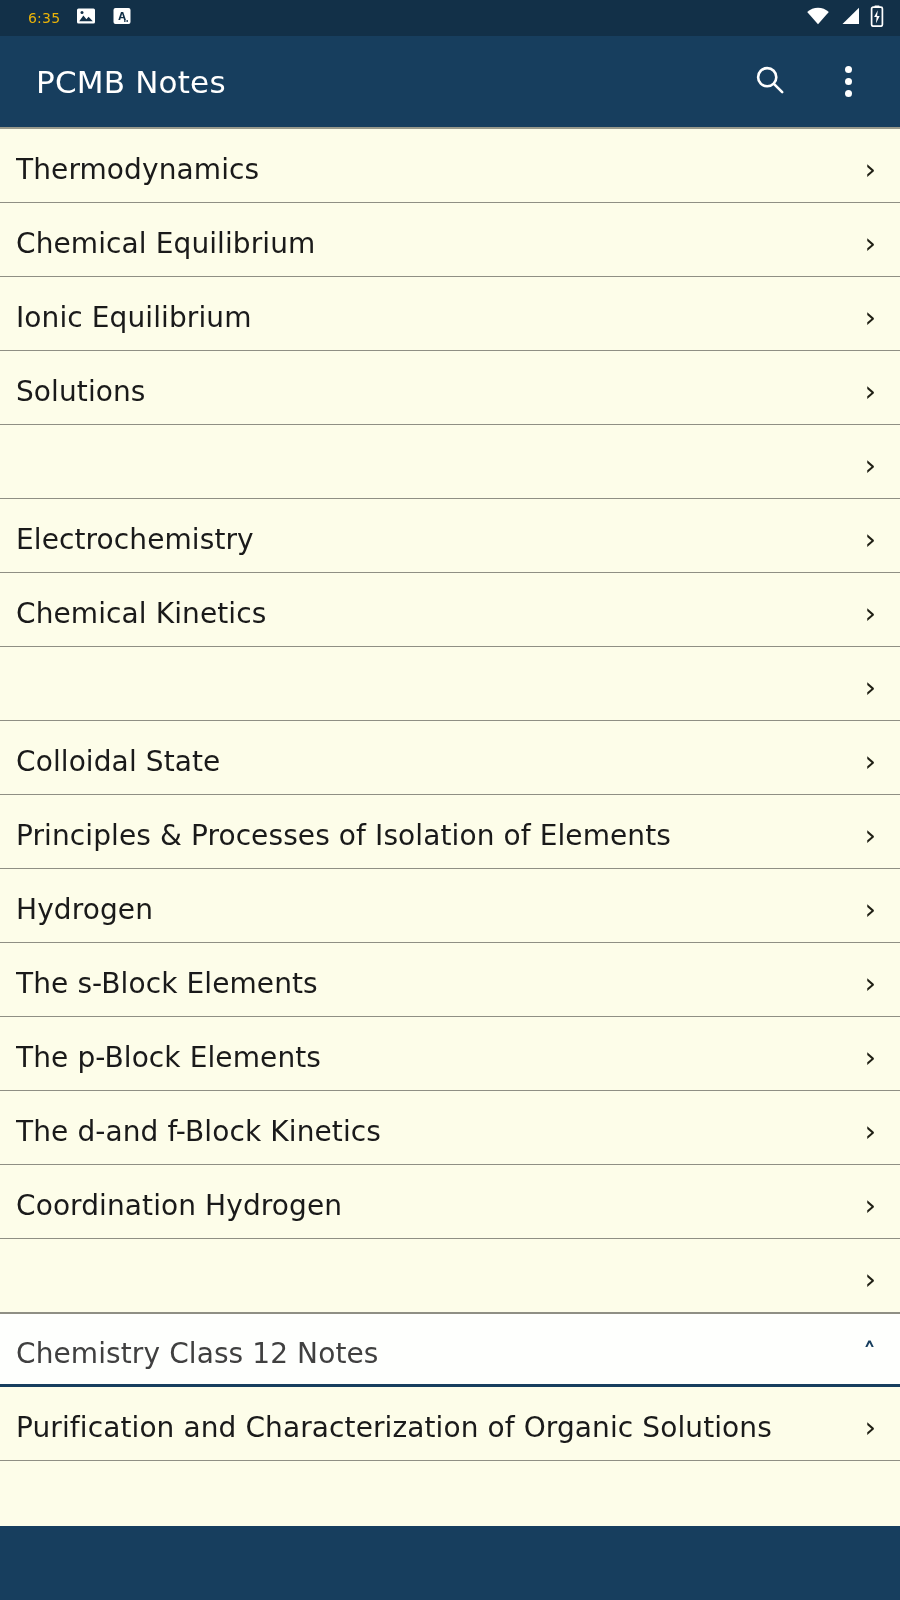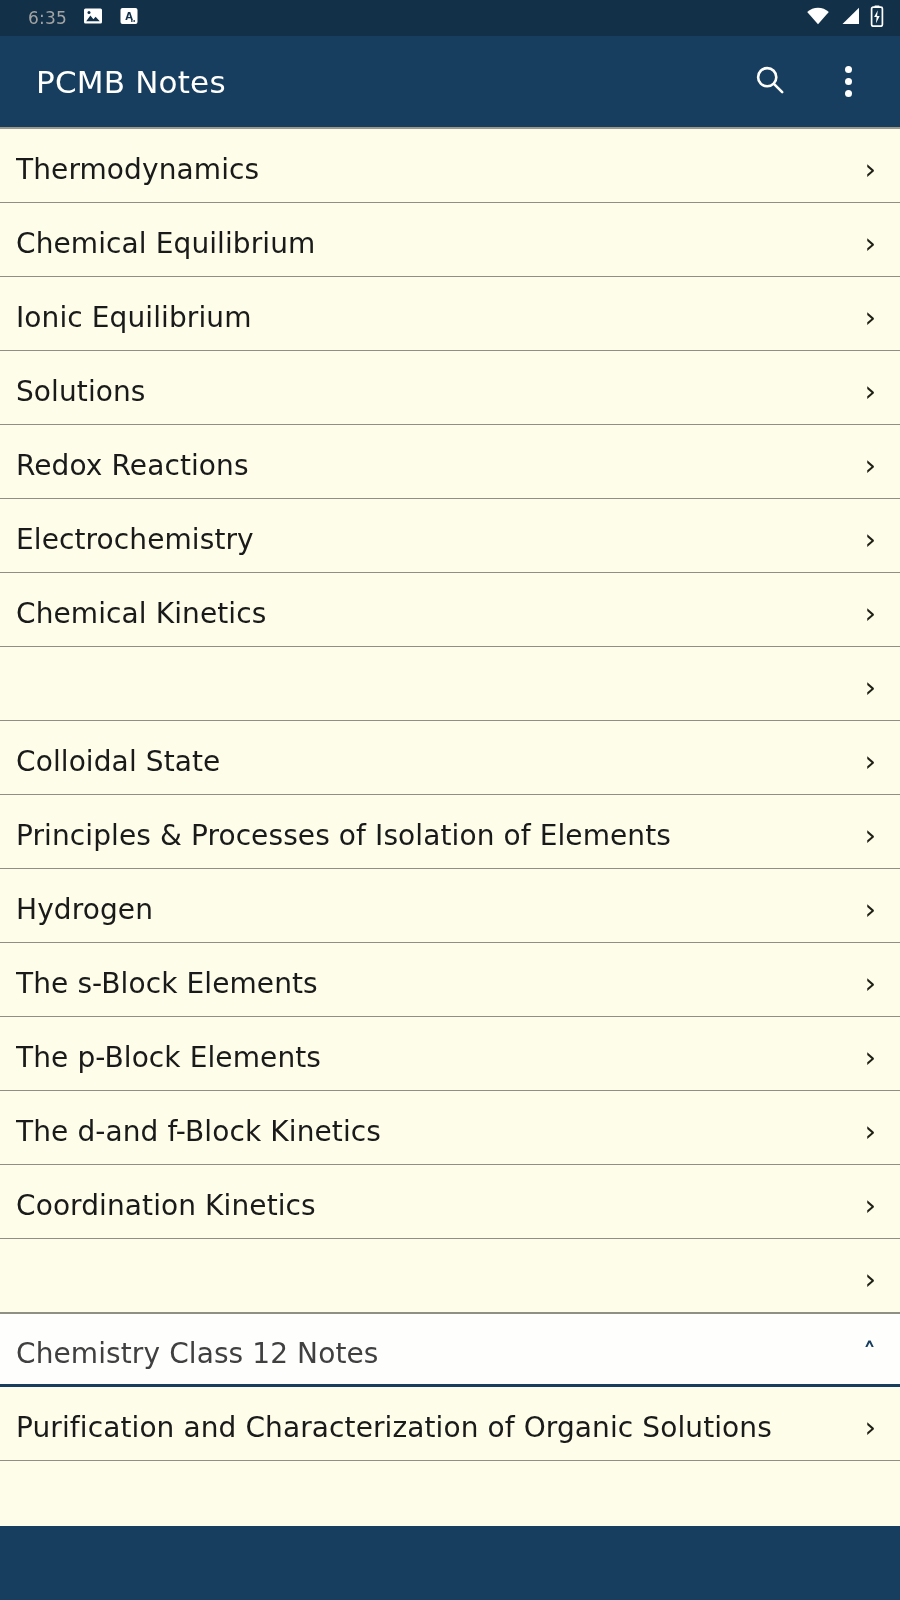--- a/index.html
+++ b/index.html
@@ -30,25 +30,25 @@
     align-items: center;
     padding: 0 16px 0 28px;
     color: #ffffff;
   }
   .status-left {
     display: flex;
     align-items: center;
     gap: 16px;
   }
   .status-clock {
-    font-size: 17px;
+    font-size: 14px;
     font-weight: 400;
     letter-spacing: 0.2px;
     line-height: 1;
-    color: #a3a3a3;
+    color: #eab308;
   }
   .status-right {
     margin-left: auto;
     display: flex;
     align-items: center;
     gap: 9px;
   }
   .sicon { display: block; }
 
   
@@ -235,21 +235,20 @@
         </div>
         <div class="row">
           <span class="row-label">Ionic Equilibrium</span>
           <span class="row-chev">›</span>
         </div>
         <div class="row">
           <span class="row-label">Solutions</span>
           <span class="row-chev">›</span>
         </div>
         <div class="row">
-          <span class="row-label">Redox Reactions</span>
           <span class="row-chev">›</span>
         </div>
         <div class="row">
           <span class="row-label">Electrochemistry</span>
           <span class="row-chev">›</span>
         </div>
         <div class="row">
           <span class="row-label">Chemical Kinetics</span>
           <span class="row-chev">›</span>
         </div>
@@ -274,21 +273,21 @@
         </div>
         <div class="row">
           <span class="row-label">The p-Block Elements</span>
           <span class="row-chev">›</span>
         </div>
         <div class="row">
           <span class="row-label">The d-and f-Block Kinetics</span>
           <span class="row-chev">›</span>
         </div>
         <div class="row">
-          <span class="row-label">Coordination Kinetics</span>
+          <span class="row-label">Coordination Hydrogen</span>
           <span class="row-chev">›</span>
         </div>
         <div class="row">
           <span class="row-chev">›</span>
         </div>
         <div class="row section">
           <span class="row-label">Chemistry Class 12 Notes</span>
           <span class="row-chev">˄</span>
         </div>
         <div class="row">

